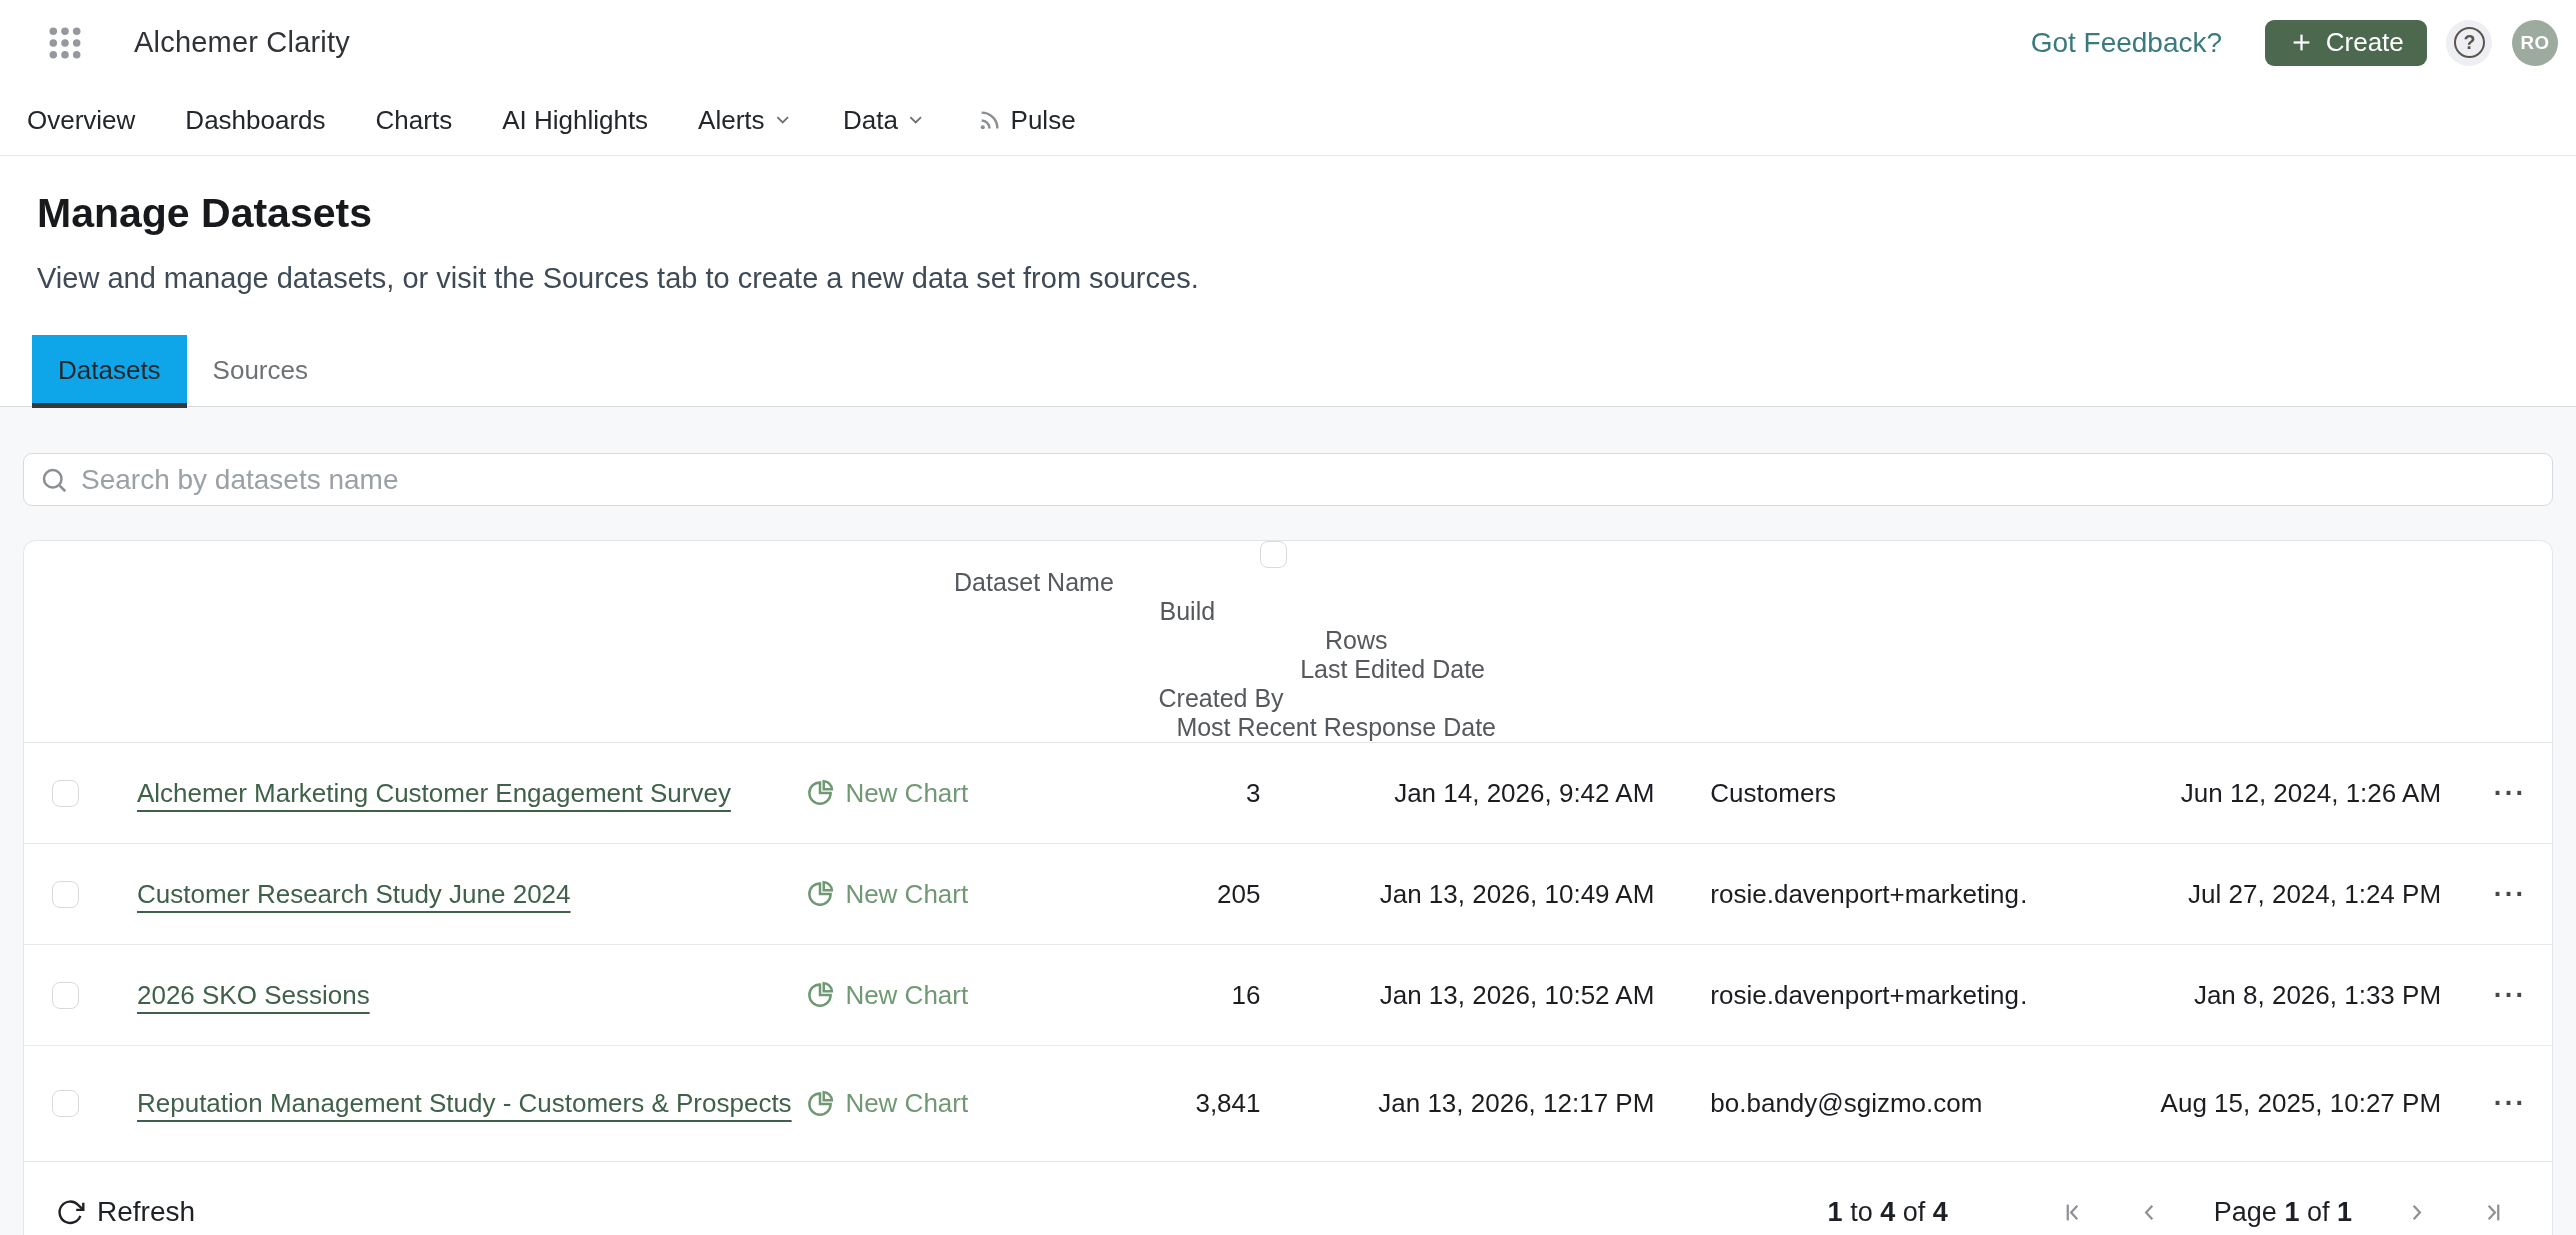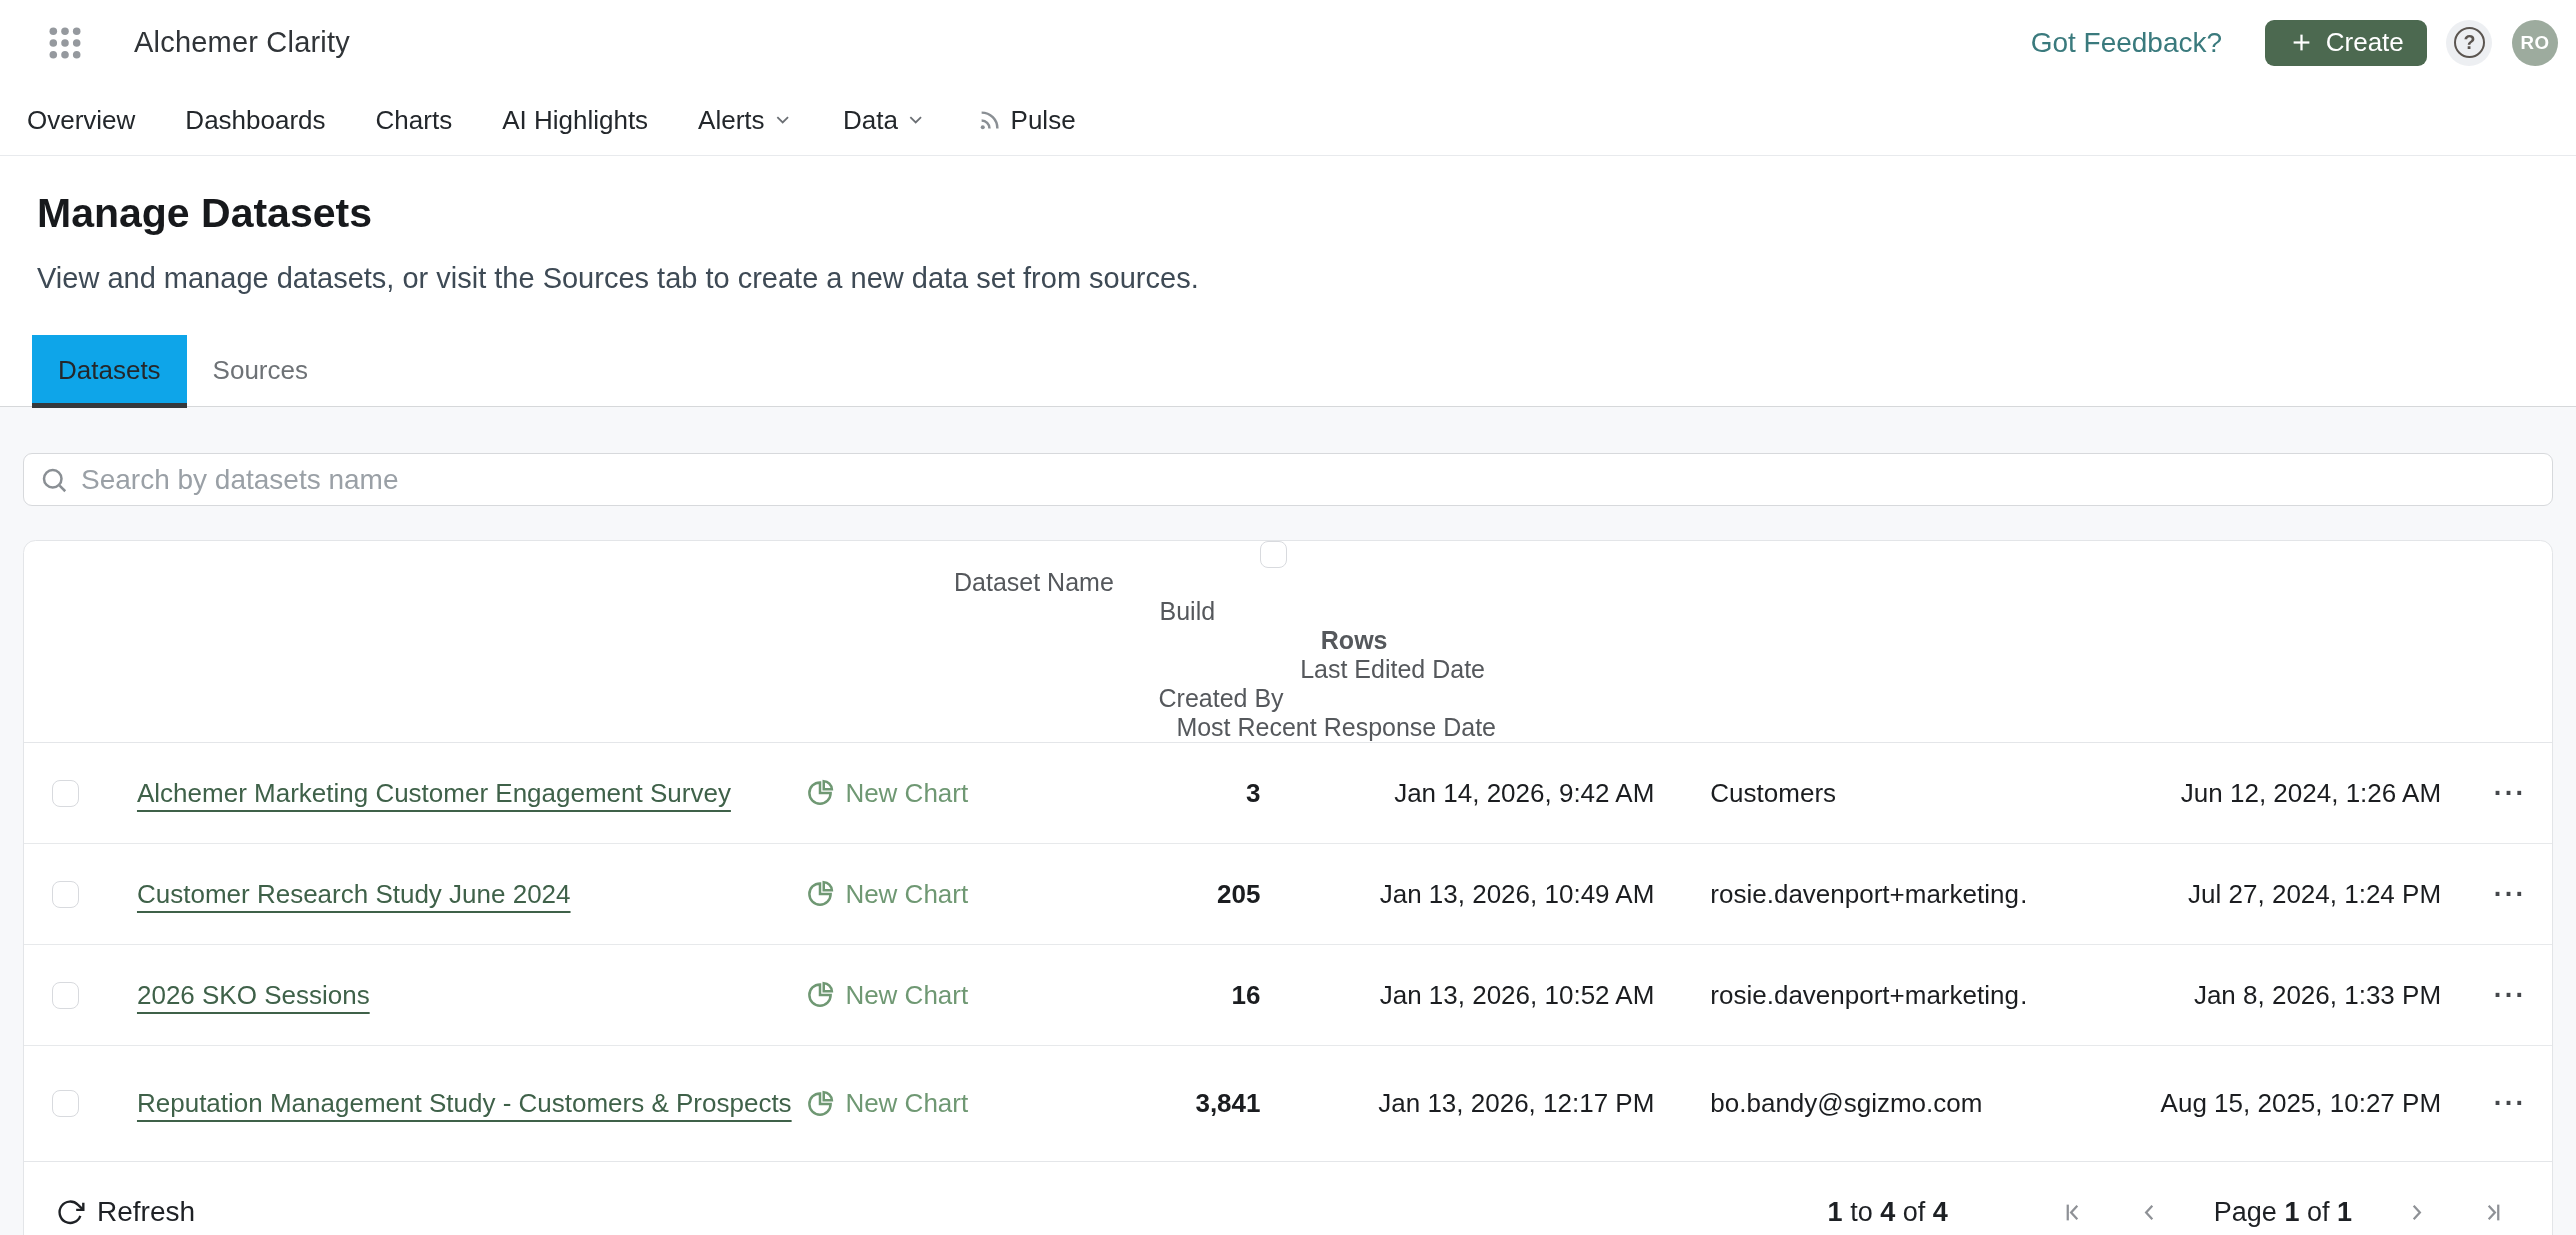--- a/index.html
+++ b/index.html
@@ -78,21 +78,21 @@
   .card {
     margin-top: 34px; background: #fff; border: 1.8px solid #e3e5e8; border-radius: 12.5px;
     overflow: hidden;
   }
   .trow { display: flex; align-items: center; min-height: 101px; border-bottom: 1.8px solid #e7e9eb; }
   .trow.head { min-height: 82px; border-bottom: 1.8px solid #e4e6e9; flex-direction: column; }
   .trow:nth-last-child(2) { border-bottom: none; }
   .c-check  { width: 113px; padding-left: 28px; display: flex; align-items: center; }
   .c-name   { width: 668px; }
   .c-build  { width: 257px; }
-  .c-rows   { width: 199px; text-align: right; font-weight: bold; }
+  .c-rows   { width: 199px; text-align: right; }
   .c-edited { width: 394px; text-align: right; }
   .c-created{ width: 371px; padding-left: 56px; overflow: hidden; white-space: nowrap; }
   .c-recent { width: 416px; text-align: right; }
   .c-menu   { width: 111px; display: flex; justify-content: center; padding-left: 27px; }
   .th { font-size: 25px; color: #55585c; }
   .cell { font-size: 26px; color: #1b1d20; }
   .checkbox {
     width: 27px; height: 27px; border: 1.8px solid #d8dade; border-radius: 8px;
     background: #fff; cursor: pointer;
   }

